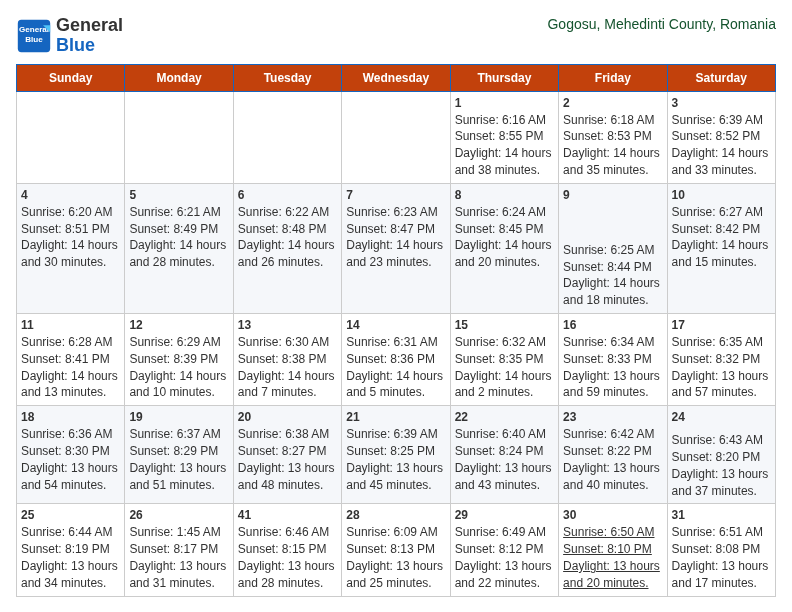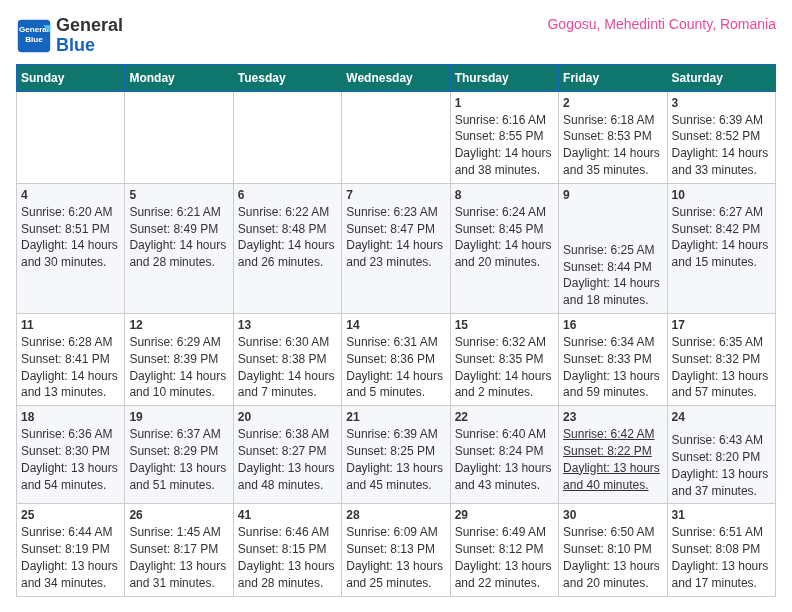--- a/index.html
+++ b/index.html
@@ -35,32 +35,32 @@
     .title-section {
       text-align: right;
     }
     .month-title {
       font-size: 36px;
       font-weight: bold;
       color: #333;
     }
     .location {
       font-size: 14px;
-      color: #ec4899;
+      color: #14532d;
     }
     .calendar {
       width: 100%;
       border-collapse: collapse;
       font-size: 11px;
     }
     .calendar th {
-      background-color: #0f766e;
+      background-color: #c2410c;
       color: #fff;
       padding: 6px 4px;
-      text-align: left;
+      text-align: center;
       font-size: 12px;
       font-weight: bold;
       border: 1px solid #1565c0;
     }
     .calendar td {
       border: 1px solid #ccc;
       vertical-align: top;
       padding: 4px;
       width: calc(100% / 7);
       min-height: 80px;
@@ -278,21 +278,21 @@
         </td>
         <td>
           <div class="day-number">22</div>
           <div class="day-info" style="white-space: pre-line;">Sunrise: 6:40 AM
 Sunset: 8:24 PM
 Daylight: 13 hours
 and 43 minutes.</div>
         </td>
         <td>
           <div class="day-number">23</div>
-          <div class="day-info" style="white-space: pre-line; text-decoration: underline;">Sunrise: 6:42 AM
+          <div class="day-info" style="white-space: pre-line;">Sunrise: 6:42 AM
 Sunset: 8:22 PM
 Daylight: 13 hours
 and 40 minutes.</div>
         </td>
         <td>
           <div class="day-number">24</div>
           <div class="day-info" style="white-space: pre-line; margin-top: 8px;">Sunrise: 6:43 AM
 Sunset: 8:20 PM
 Daylight: 13 hours
 and 37 minutes.</div>
@@ -329,21 +329,21 @@
         </td>
         <td>
           <div class="day-number">29</div>
           <div class="day-info" style="white-space: pre-line;">Sunrise: 6:49 AM
 Sunset: 8:12 PM
 Daylight: 13 hours
 and 22 minutes.</div>
         </td>
         <td>
           <div class="day-number">30</div>
-          <div class="day-info" style="white-space: pre-line;">Sunrise: 6:50 AM
+          <div class="day-info" style="white-space: pre-line; text-decoration: underline;">Sunrise: 6:50 AM
 Sunset: 8:10 PM
 Daylight: 13 hours
 and 20 minutes.</div>
         </td>
         <td>
           <div class="day-number">31</div>
           <div class="day-info" style="white-space: pre-line;">Sunrise: 6:51 AM
 Sunset: 8:08 PM
 Daylight: 13 hours
 and 17 minutes.</div>

